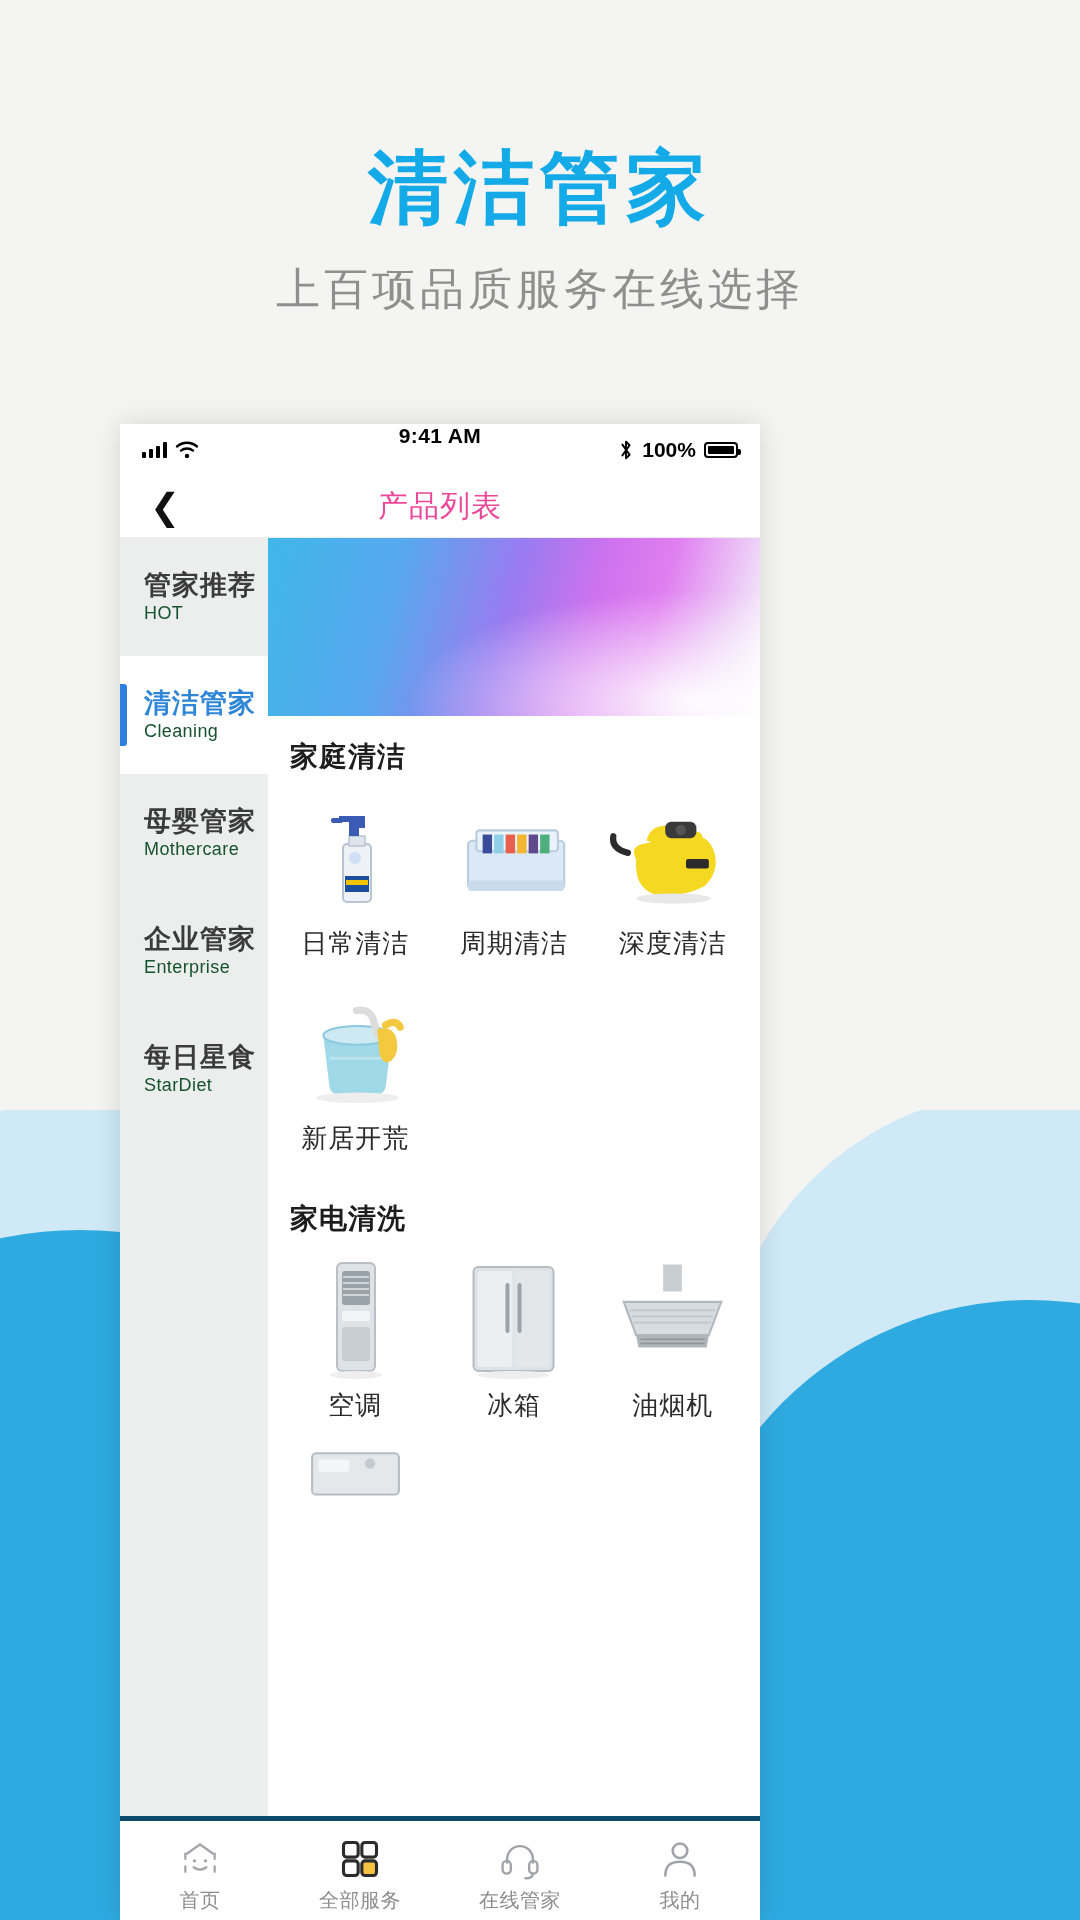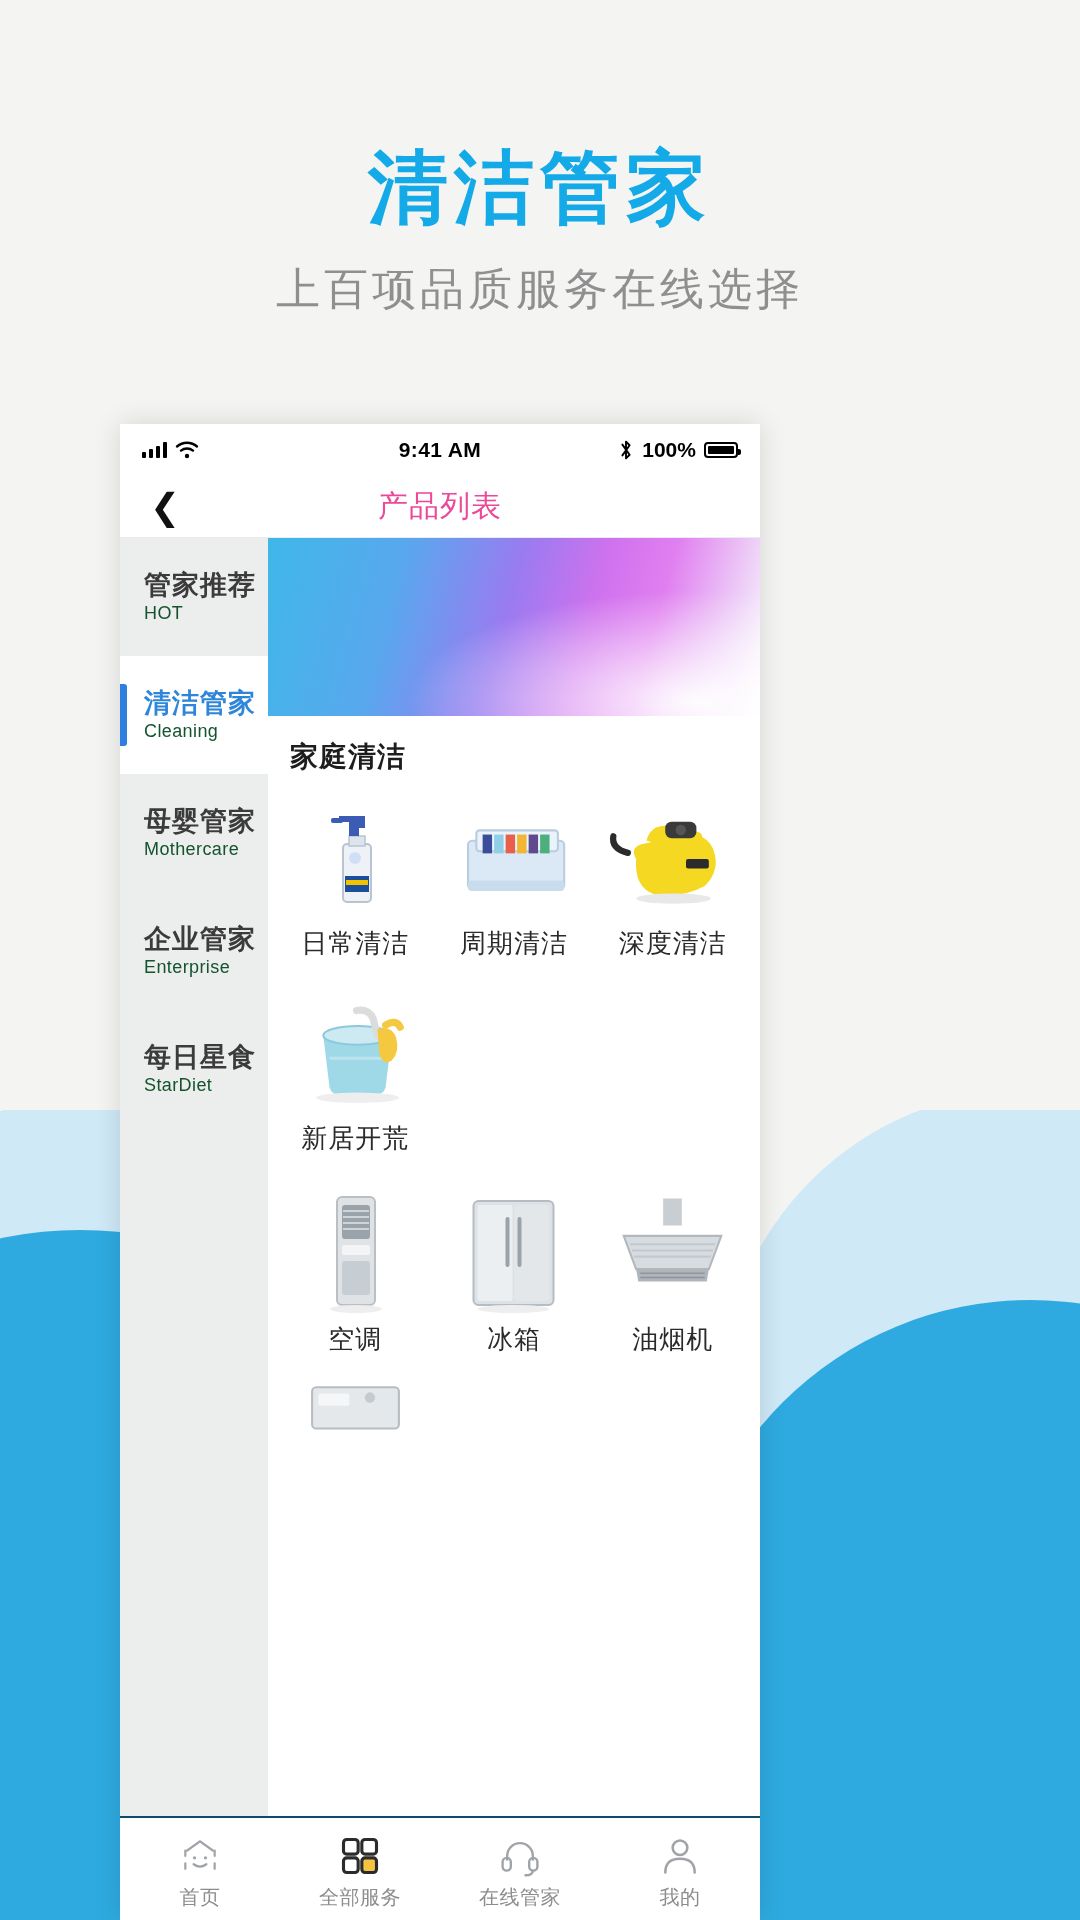--- a/index.html
+++ b/index.html
@@ -59,21 +59,21 @@
     width:640px; height:1496px;
     background:#ffffff;
     z-index:5;
     box-shadow:0 0 26px rgba(0,0,0,.13);
     display:flex; flex-direction:column;
     overflow:hidden;
   }
 
   
   .statusbar{
-    height:52px; flex:none; display:flex; align-items:center;
+    height:52px; flex:none; display:flex; 
     padding:0 22px; background:#fff; font-size:21px; font-weight:bold; color:#000;
   }
   .sb-left{ display:flex; align-items:center; gap:8px; width:33%; }
   .sb-mid{ width:34%; text-align:center; letter-spacing:.4px; }
   .sb-right{ width:33%; display:flex; align-items:center; justify-content:flex-end; gap:8px; }
   .sig{ display:flex; align-items:flex-end; gap:3px; height:16px; }
   .sig i{ display:block; width:4px; background:#000; border-radius:1px; }
   .sig i:nth-child(1){ height:6px; }
   .sig i:nth-child(2){ height:9px; }
   .sig i:nth-child(3){ height:12px; }
@@ -145,21 +145,21 @@
   }
   .tile{ display:flex; flex-direction:column; align-items:center; padding:8px 0 16px; cursor:pointer; }
   .tile-img{
     width:150px; height:132px; display:flex; align-items:center; justify-content:center;
     position:relative;
   }
   .tile-label{ font-size:26px; color:#2a2a2a; margin-top:4px; letter-spacing:1px; }
 
   
   .tabbar{
-    height:104px; flex:none; background:#fff; border-top:2px solid #0c4a6e;
+    height:104px; flex:none; background:#fff; border-top:5px solid #0c4a6e;
     display:flex; align-items:flex-start; position:relative; padding-top:8px;
   }
   .tab{
     flex:1; display:flex; flex-direction:column; align-items:center; gap:6px;
     cursor:pointer; position:relative; padding-top:8px;
   }
   .tab-label{ font-size:20px; color:#8d8d8d; letter-spacing:.5px; }
   .tab.center{ padding-top:0; }
   .tab.center .bubble{
     width:112px; height:112px; border-radius:50%; background:#d6e8f7;
@@ -318,20 +318,21 @@
               </svg>
             </div>
             <div class="tile-label">新居开荒</div>
           </div>
 
           <div class="tile"></div>
         </div>
       </div>
 
       <div class="section">
+        <div class="section-title">家电清洗</div>
         <div class="grid">
 
           <div class="tile">
             <div class="tile-img">
               <svg viewBox="0 0 100 130" width="100" height="130">
                 <rect x="32" y="10" width="38" height="108" rx="5" fill="#dfe3e6" stroke="#b9bfc4" stroke-width="2"></rect>
                 <rect x="37" y="18" width="28" height="34" rx="3" fill="#9aa3a9"></rect>
                 <path d="M38 24 H64 M38 30 H64 M38 36 H64 M38 42 H64" stroke="#cfd5d9" stroke-width="2"></path>
                 <rect x="37" y="58" width="28" height="10" rx="2" fill="#f2f4f5"></rect>
                 <rect x="37" y="74" width="28" height="34" rx="3" fill="#c7ced3"></rect>

